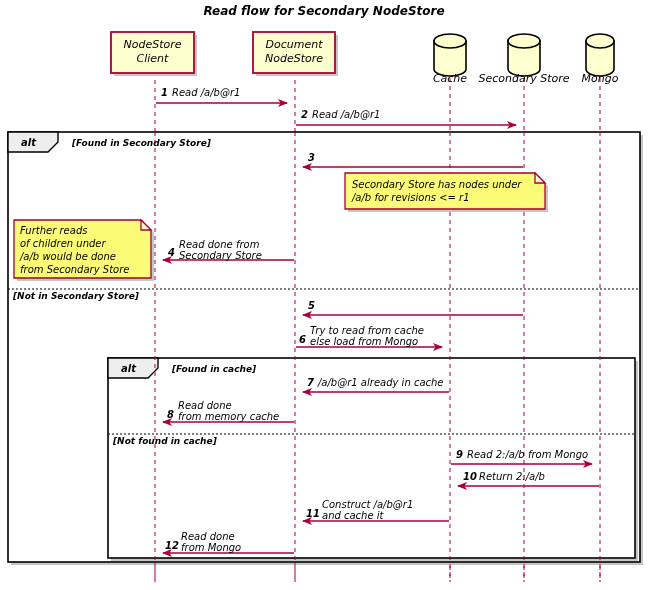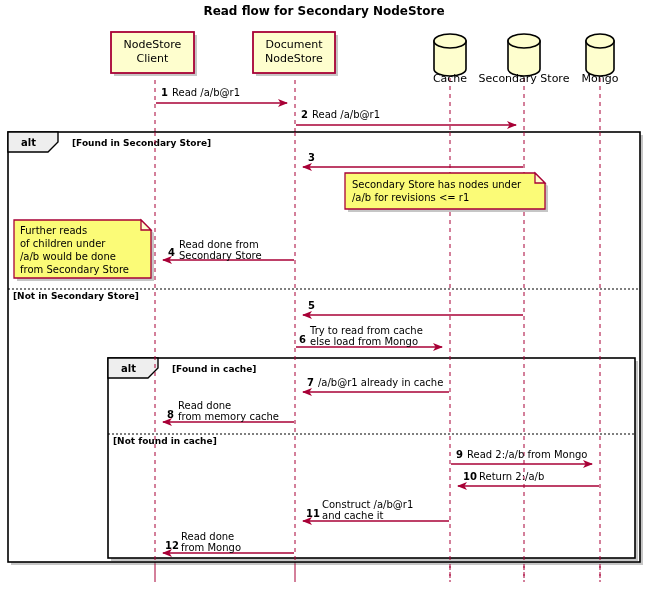--- a/index.html
+++ b/index.html
@@ -10,20 +10,21 @@
   body {
     font-family: "DejaVu Sans", sans-serif;
     -webkit-font-smoothing: antialiased;
   }
   #canvas {
     position: relative;
     width: 648px;
     height: 590px;
     background: #ffffff;
     overflow: hidden;
+    font-style: italic;
   }
   svg.diagram {
     position: absolute;
     left: 0;
     top: 0;
     width: 648px;
     height: 590px;
   }
   .title-text {
     font-family: "DejaVu Sans", sans-serif;

